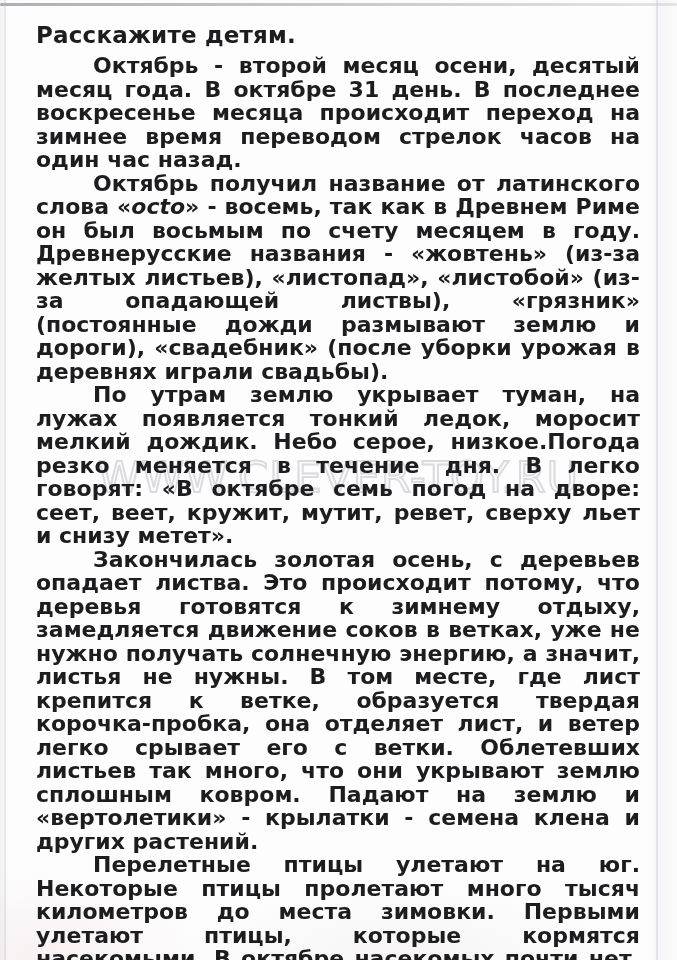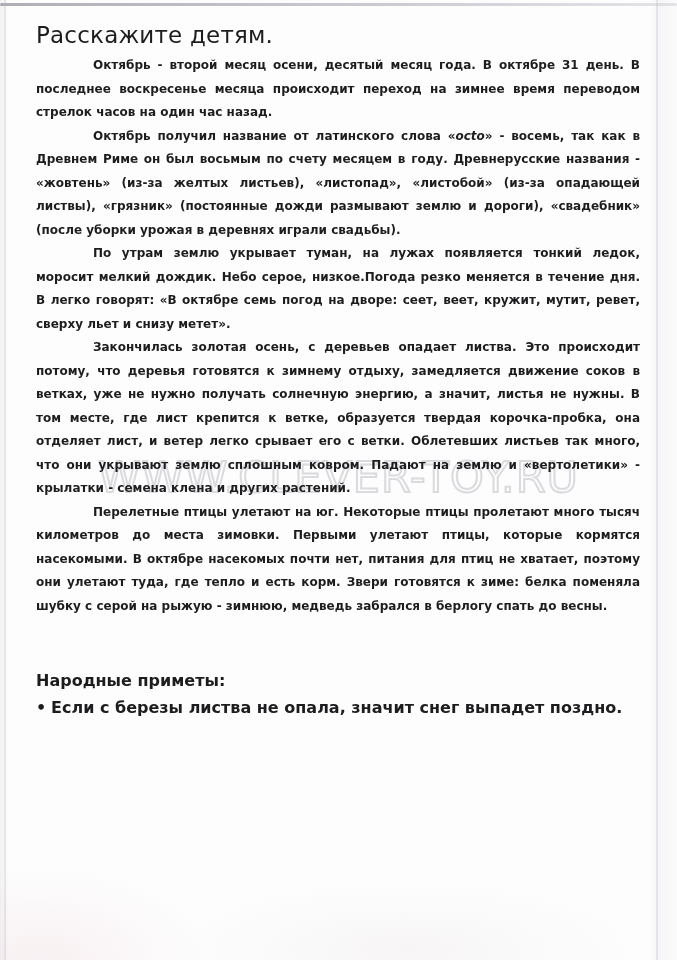--- a/index.html
+++ b/index.html
@@ -40,26 +40,26 @@
     text-transform: uppercase;
     color: rgba(255,255,255,0.06);
     -webkit-text-stroke: 2px rgba(185,185,193,0.50);
     z-index: 0;
     user-select: none;
   }
   .content {
     position: absolute; left: 36px; top: 22px; width: 604px; z-index: 1;
   }
   .title {
-    font-size: 23px; font-weight: normal;
+    font-size: 23px; font-weight: bold;
     margin: 0 0 6px 0; letter-spacing: 0.2px;
   }
   .para {
     margin: 0;
-    font-size: 12px; font-weight: bold;
+    font-size: 22px; font-weight: bold;
     line-height: 23.5px;
     text-align: justify;
     text-align-last: left;
     text-indent: 57px;
   }
   .latin { }
   .notes { margin-top: 50px; }
   .notes-heading {
     font-size: 16px; font-weight: bold; line-height: 26px;
   }

